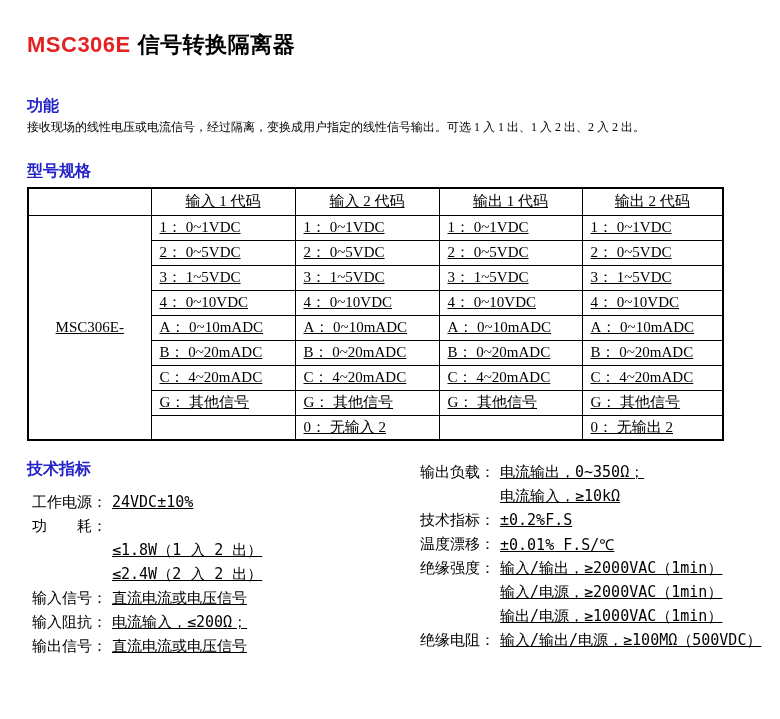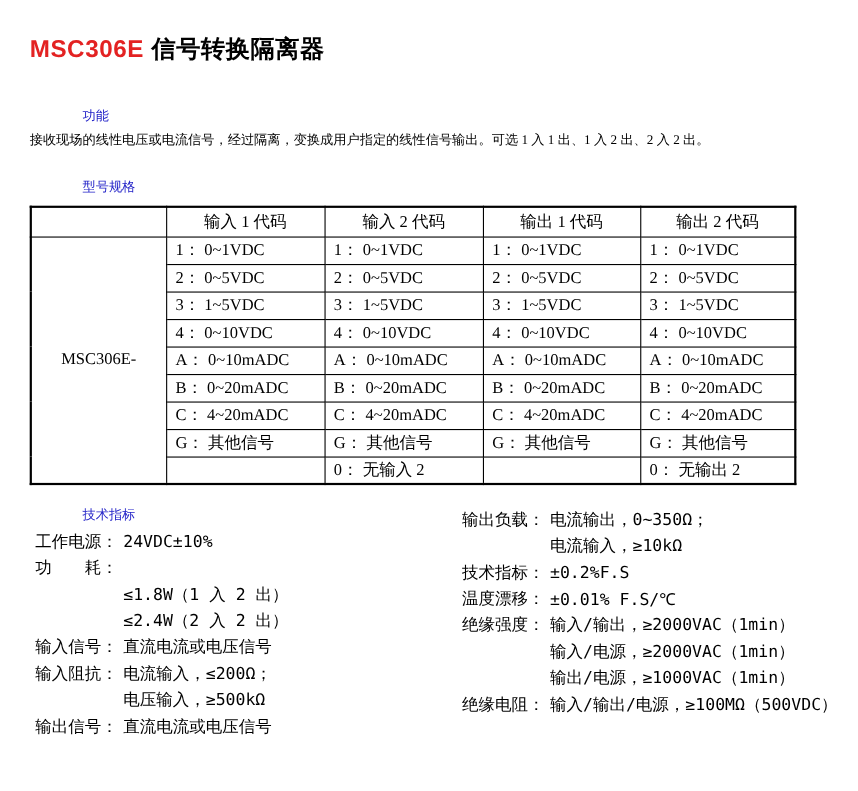--- a/index.html
+++ b/index.html
@@ -27,42 +27,42 @@
     font-size: 22px;
     font-weight: bold;
     line-height: 24px;
     letter-spacing: 0.5px;
   }
   .doc-title .model { color: var(--title-red); margin-right: 7px; }
   .doc-title .title-cn { color: var(--text-color); }
   
   .sec-heading {
     font-family: "Liberation Sans", "DejaVu Sans", sans-serif;
-    font-size: 12px;
-    font-weight: normal;
+    font-size: 16px;
+    font-weight: bold;
     line-height: 17px;
     color: var(--heading-blue);
-    margin-left: 48px;
   }
   .sec-function .sec-heading { margin-top: 40px; }
   
   .func-body {
     font-size: 12px;
     line-height: 26px;
     width: 742px;
     margin-top: 0px;
   }
   
   .sec-model .sec-heading { margin-top: 22px; }
   .model-table {
     margin-top: 8px;
     border-collapse: collapse;
     table-layout: fixed;
     font-size: 15px;
     border: 2px solid var(--border-color);
+    text-decoration: underline;
   }
   .model-table col.c0 { width: 123px; }
   .model-table col.c1 { width: 144px; }
   .model-table col.c2 { width: 144px; }
   .model-table col.c3 { width: 143px; }
   .model-table col.c4 { width: 141px; }
   .model-table th, .model-table td {
     border: 1px solid var(--border-color);
     font-weight: normal;
     vertical-align: middle;
@@ -76,30 +76,30 @@
     padding-left: 0;
   }
   
   .sec-tech {
     position: relative;
     margin-top: 19px;
     height: 212px;
   }
   .tech-col-left { position: absolute; left: 0; top: 0; width: 385px; }
   .tech-col-right { position: absolute; left: 388px; top: 0; width: 340px; }
-  .tech-lines.left-lines { margin-top: 3px; }
+  .tech-lines.left-lines { margin-top: 13px; }
   .spec-line {
     display: flex;
     align-items: center;
     height: 24px;
     font-size: 15px;
     font-family: "DejaVu Sans Mono", "Liberation Serif", serif;
   }
   .spec-label { flex: 0 0 85px; white-space: nowrap; text-align: center; }
-  .spec-value { white-space: nowrap; }
+  .spec-value { white-space: nowrap; text-decoration: underline; }
 </style>
 </head>
 <body>
 
 <div class="page">
 
   <h1 class="doc-title">
     <span class="model">MSC306E</span><span class="title-cn">信号转换隔离器</span>
   </h1>
 
@@ -208,24 +208,20 @@
           </div>
           <div class="spec-line">
             <span class="spec-label">输入信号：</span>
             <span class="spec-value">直流电流或电压信号</span>
           </div>
           <div class="spec-line">
             <span class="spec-label">输入阻抗：</span>
             <span class="spec-value">电流输入，≤200Ω；</span>
           </div>
           <div class="spec-line">
-            <span class="spec-label"></span>
-            <span class="spec-value">电压输入，≥500kΩ</span>
-          </div>
-          <div class="spec-line">
             <span class="spec-label">输出信号：</span>
             <span class="spec-value">直流电流或电压信号</span>
           </div>
         </div>
     </div>
     <div class="tech-col-right">
       <div class="tech-lines" id="tech-right-lines">
           <div class="spec-line">
             <span class="spec-label">输出负载：</span>
             <span class="spec-value">电流输出，0~350Ω；</span>

